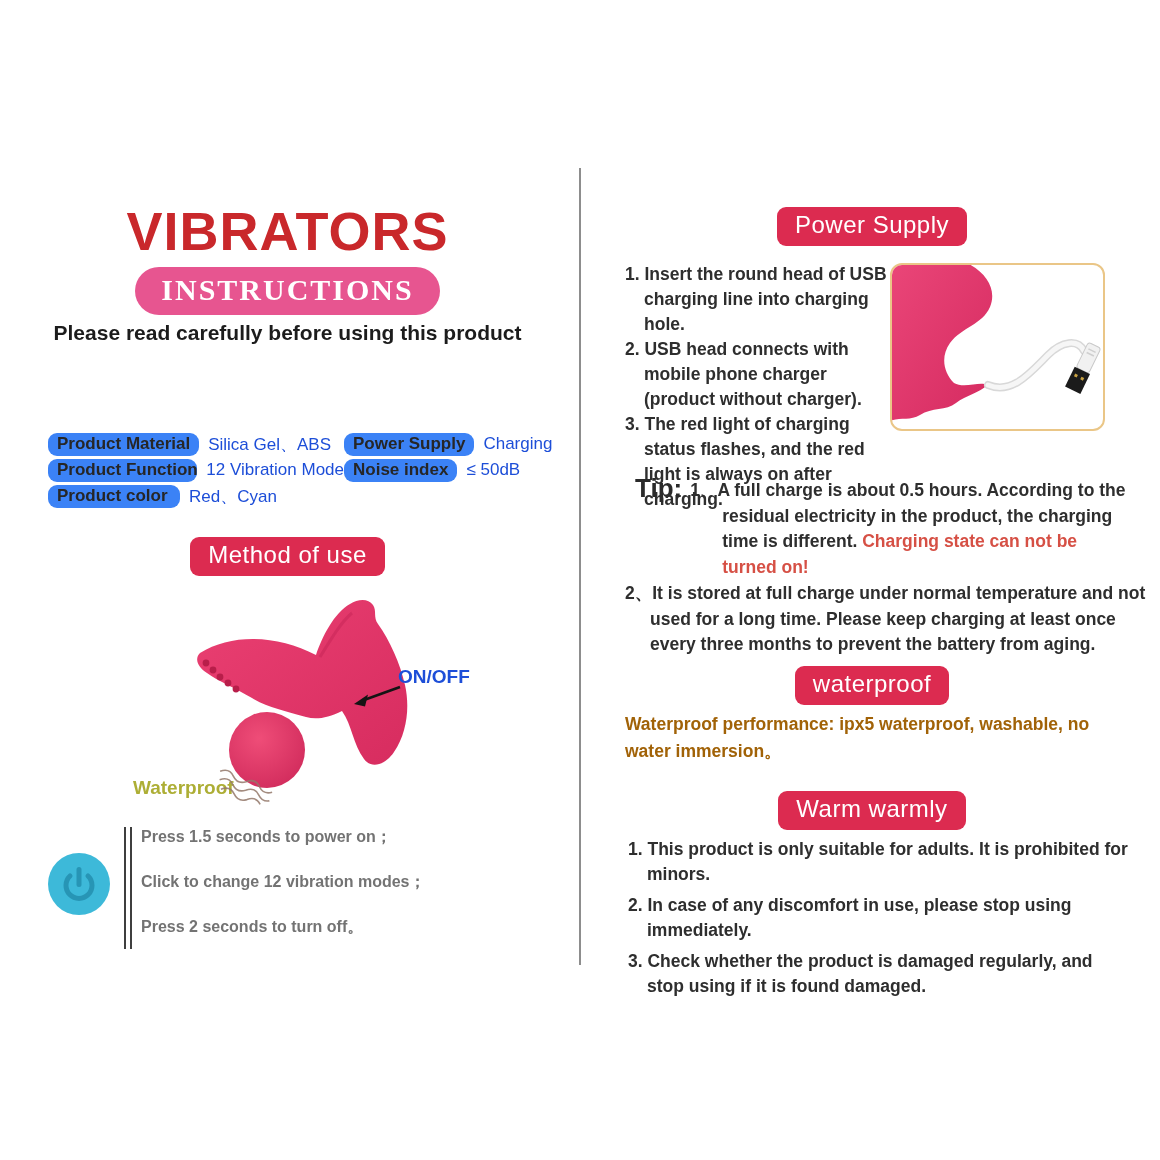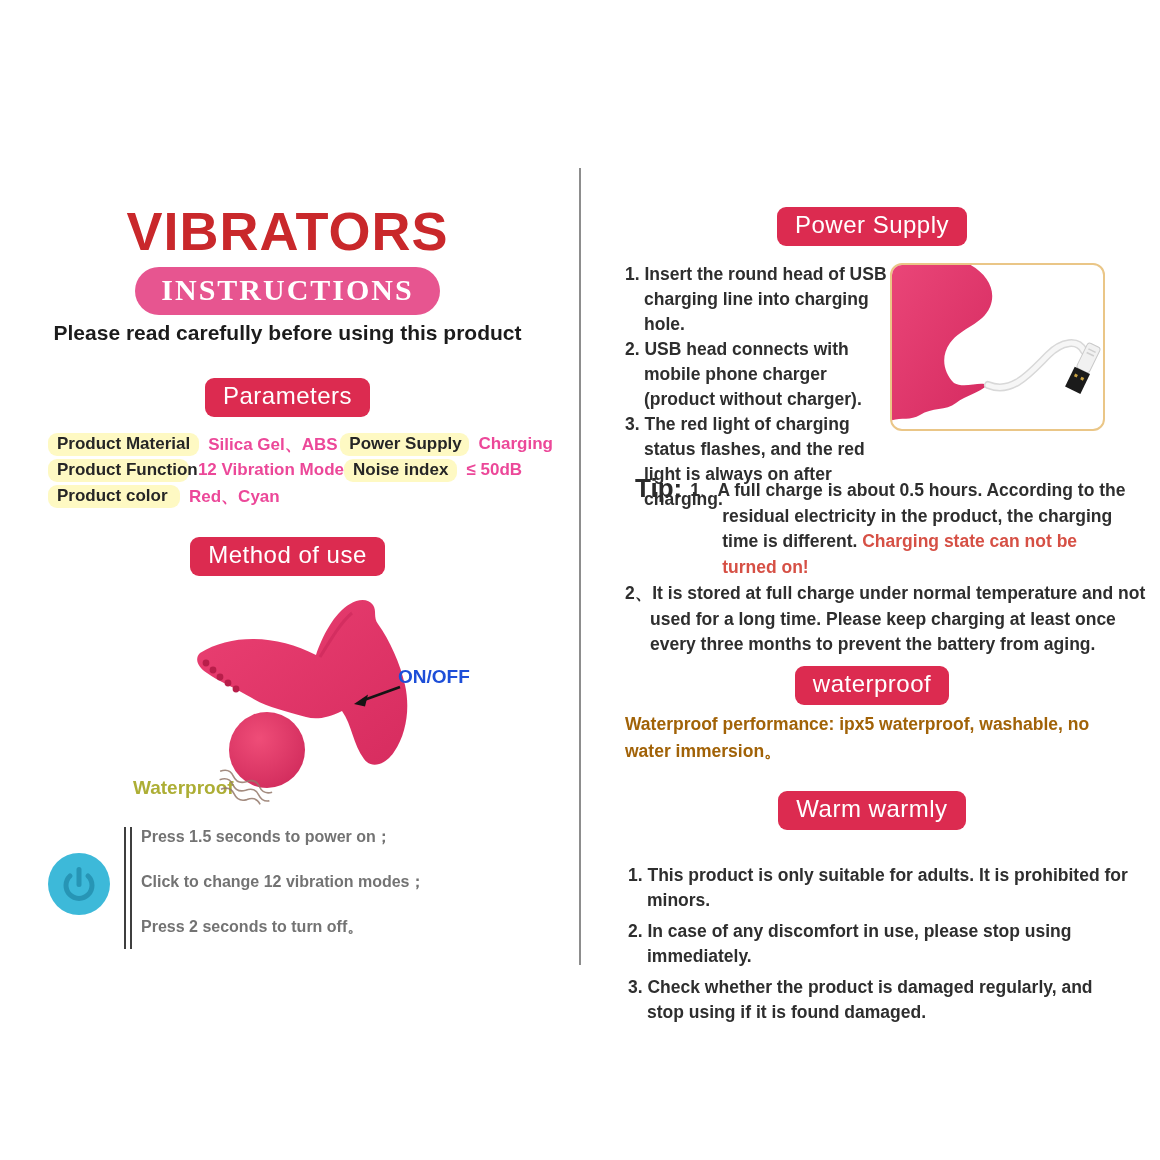--- a/index.html
+++ b/index.html
@@ -19,25 +19,25 @@
 
   .sec-badge{display:inline-block;background:#dc2b50;color:#fff;font-size:24px;
              font-weight:500;padding:4px 18px 7px;border-radius:9px;letter-spacing:.5px;}
   .badge-wrap{position:absolute;text-align:center;}
   .params-badge{left:35px;top:378px;width:505px;}
   .method-badge{left:35px;top:537px;width:505px;}
 
   .params{position:absolute;left:48px;top:433px;width:505px;font-size:17px;}
   .p-row{display:flex;align-items:center;margin-bottom:4px;height:22px;}
   .p-col1{width:296px;display:flex;align-items:center;}
-  .p-label{background:#fef9c3;border-radius:9px;font-weight:bold;color:#262626;
+  .p-label{background:#3b82f6;border-radius:9px;font-weight:bold;color:#262626;
            padding:1px 9px 2px;margin-right:9px;white-space:nowrap;text-align:left;}
   .p-label.w1{min-width:114px;}
   .p-label.w2{min-width:93px;}
-  .p-val{font-weight:700;color:#ec4899;white-space:nowrap;}
+  .p-val{font-weight:400;color:#1d4ed8;white-space:nowrap;}
 
   .onoff{position:absolute;left:398px;top:666px;font-size:19px;color:#1d4ed8;font-weight:600;}
   .vibration{position:absolute;left:133px;top:777px;font-size:19px;color:#adae35;font-weight:600;}
   .product-svg{position:absolute;left:170px;top:593px;}
   .arrow-svg{position:absolute;left:350px;top:680px;}
   .squiggle-svg{position:absolute;left:205px;top:768px;}
   .power-btn{position:absolute;left:46px;top:851px;width:66px;height:66px;}
   .dbar{position:absolute;left:124px;top:827px;width:4px;height:122px;
         border-left:2px solid #3f3f3f;border-right:2px solid #3f3f3f;}
   .usage{position:absolute;left:141px;top:824px;width:430px;font-size:16px;
@@ -60,41 +60,38 @@
        font-weight:600;color:#2e2e2e;line-height:25.5px;}
   .tip-row1{display:flex;align-items:flex-start;}
   .tip-label{font-size:26px;font-weight:600;margin:-2px 8px 0 10px;color:#2a2a2a;white-space:nowrap;}
   .tip1{width:442px;padding-left:32px;text-indent:-32px;}
   .tip2{width:505px;padding-left:25px;text-indent:-25px;margin-top:1px;}
   .red{color:#d65045;}
 
   .wp-text{position:absolute;left:625px;top:711px;width:500px;font-size:17.5px;
            font-weight:600;color:#a16207;line-height:27px;}
   .warnings{position:absolute;left:628px;top:837px;width:502px;font-size:17.5px;
-            font-weight:600;color:#2e2e2e;line-height:24.5px;margin-top:26px;}
+            font-weight:600;color:#2e2e2e;line-height:24.5px;}
   .warnings div{margin-bottom:7px;}
 </style>
 </head>
 <body>
 
 <div class="page">
 
   <div class="divider"></div>
 
   <div class="title">VIBRATORS</div>
 
   <div class="pill-wrap">
     <span class="pill">INSTRUCTIONS</span>
   </div>
 
   <div class="read-note">Please read carefully before using this product</div>
 
-  <div class="badge-wrap params-badge">
-    <span class="sec-badge">Parameters</span>
-  </div>
 
   <div class="params">
     <div class="p-row">
       <div class="p-col1">
         <span class="p-label w1">Product Material</span>
         <span class="p-val">Silica Gel、ABS</span>
       </div>
       <span class="p-label w2">Power Supply</span>
       <span class="p-val">Charging</span>
     </div>

